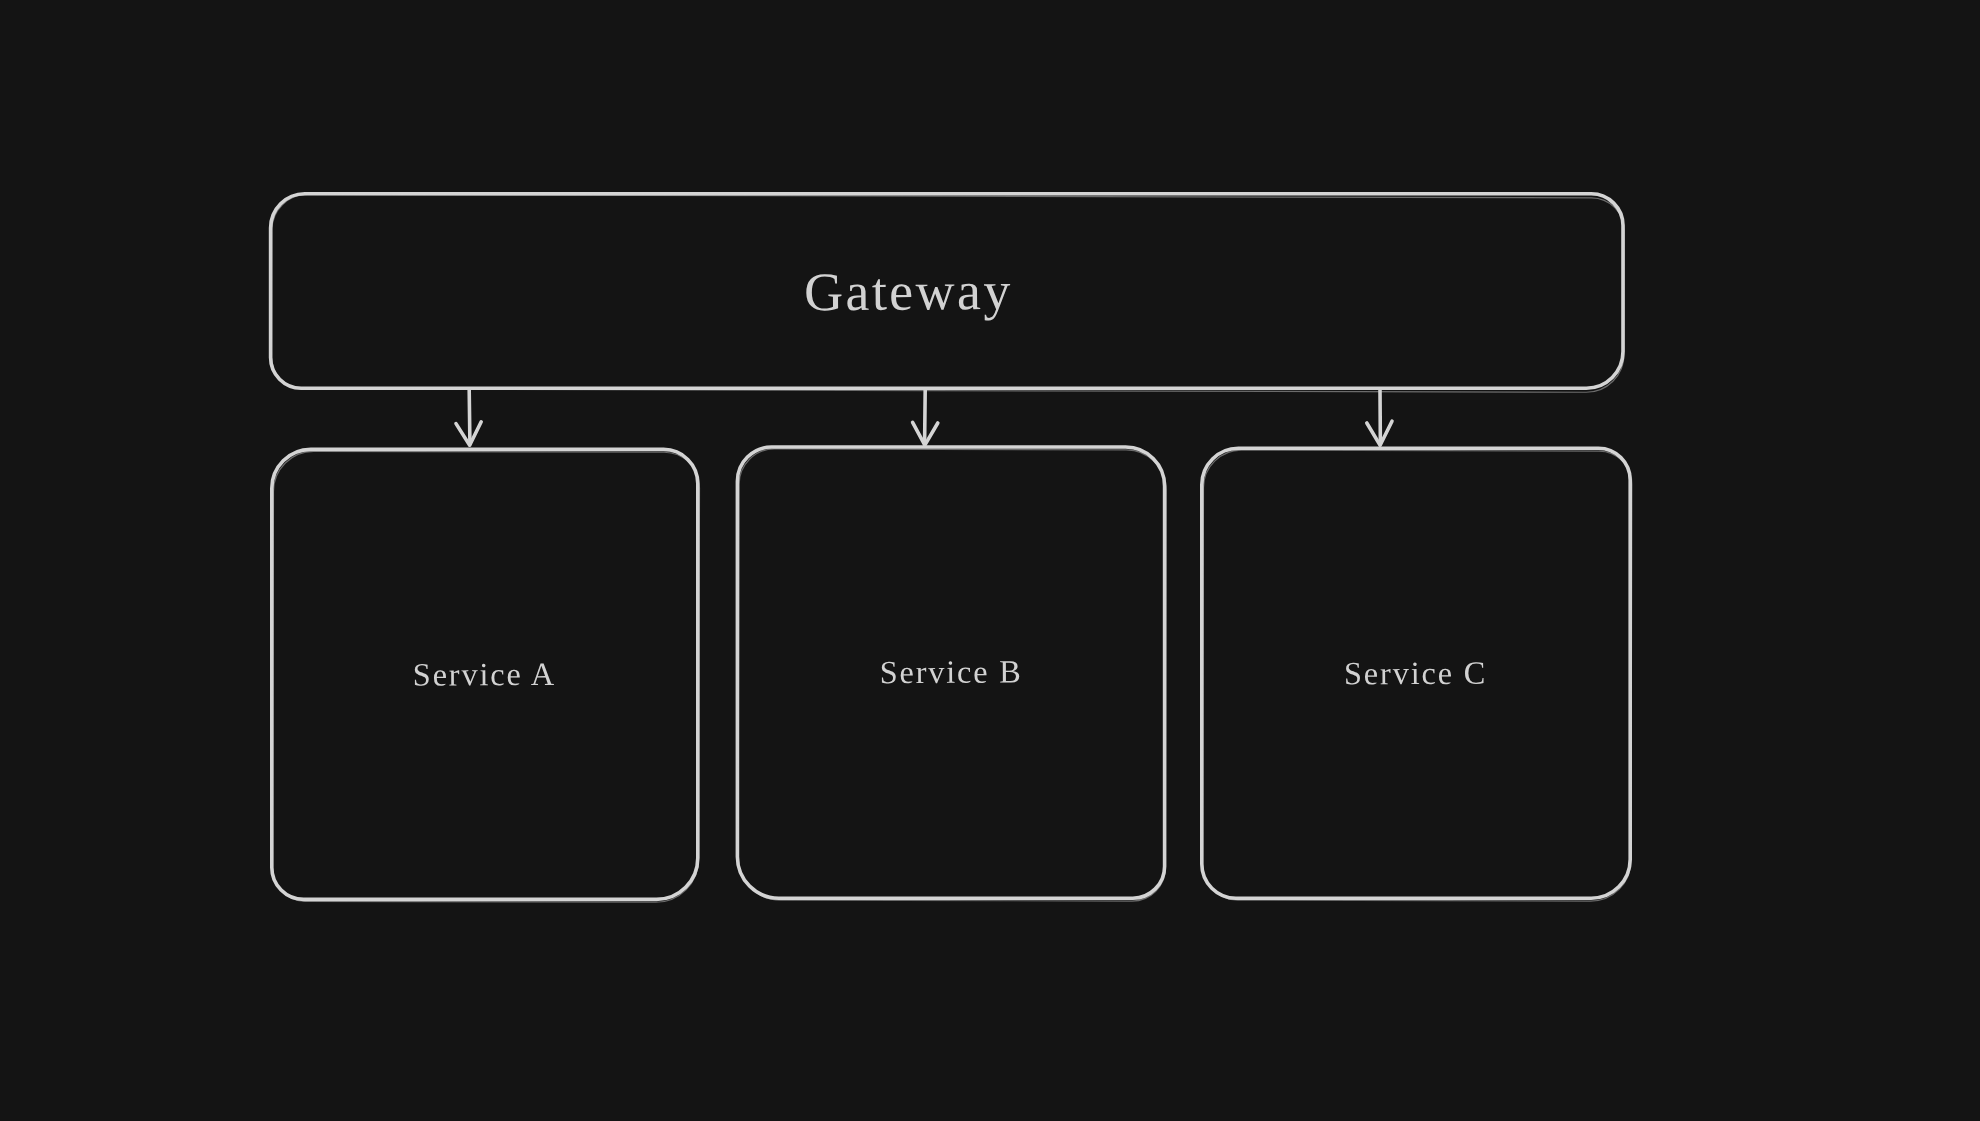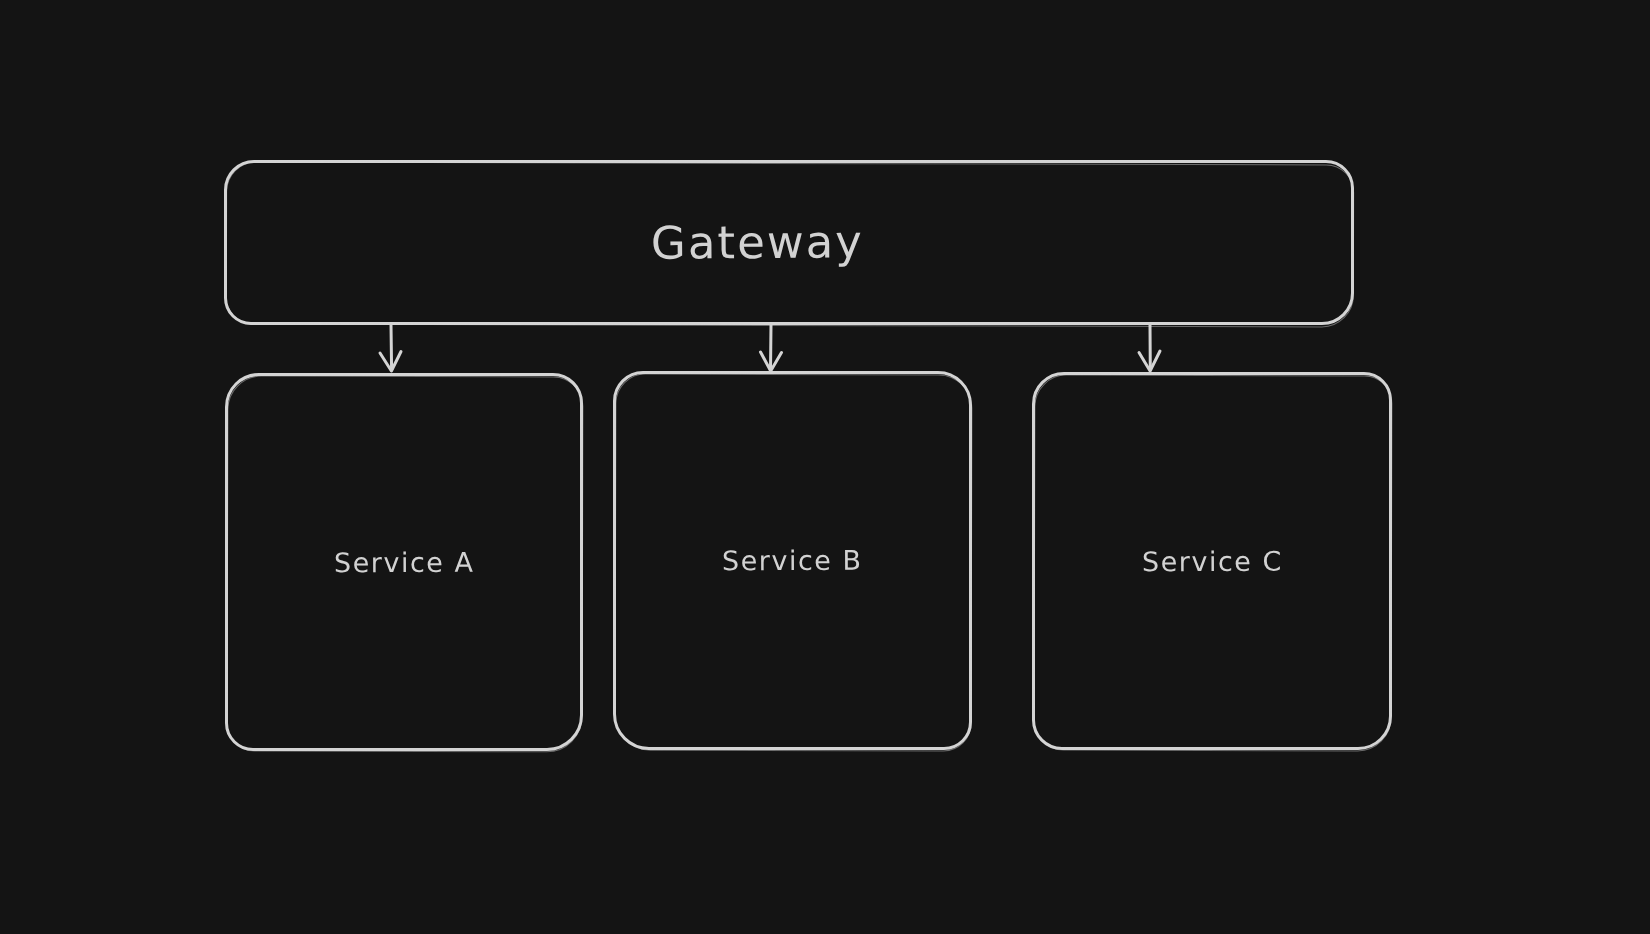--- a/index.html
+++ b/index.html
@@ -9,20 +9,21 @@
     height: 934px;
     overflow: hidden;
     background: #141414;
     font-family: "DejaVu Sans", sans-serif;
   }
   #canvas {
     position: relative;
     width: 1650px;
     height: 934px;
     background: #141414;
+    font-family: Liberation Serif, serif;
   }
   .node {
     position: absolute;
     box-sizing: border-box;
     border: 3px solid #d4d4d4;
     background: #141414;
     display: flex;
     align-items: center;
     justify-content: center;
     color: #d2d2d2;
@@ -48,21 +49,21 @@
     font-size: 45px;
     letter-spacing: 2px;
     transform: translateX(-32px) rotate(-0.4deg);
   }
   .service {
     top: 373px;
     height: 378px;
   }
   #service-a-node { left: 225px;  width: 358px; border-radius: 34px 30px 36px 28px; }
   #service-b-node { left: 613px;  width: 359px; border-radius: 30px 34px 28px 36px; top: 371px; height: 379px; }
-  #service-c-node { left: 1000px; width: 360px; border-radius: 32px 28px 34px 30px; top: 372px; height: 378px; margin-left: 32px; }
+  #service-c-node { left: 1000px; width: 360px; border-radius: 32px 28px 34px 30px; top: 372px; height: 378px; }
   .service .label {
     font-size: 27px;
     letter-spacing: 1.5px;
     transform: rotate(-0.3deg);
   }
   .label {
     white-space: nowrap;
     user-select: none;
   }
   .connector {

